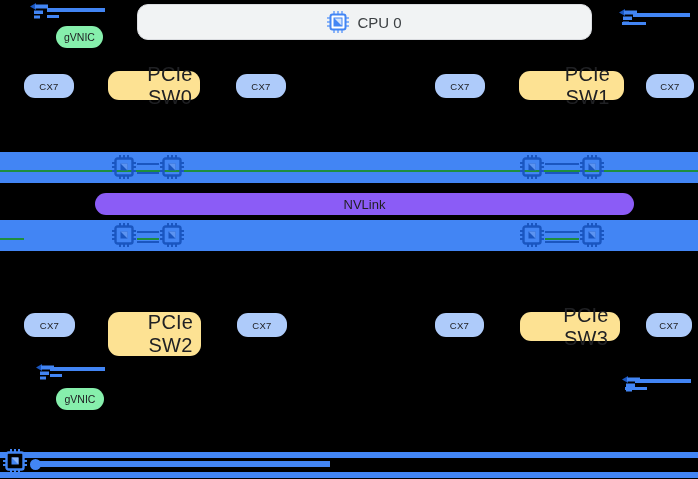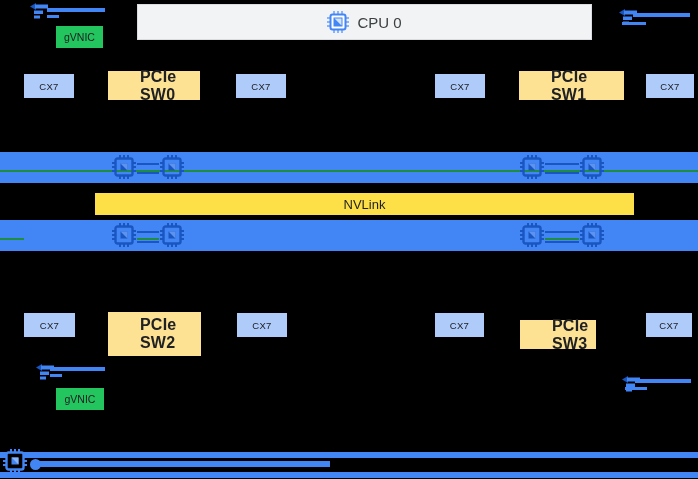--- a/index.html
+++ b/index.html
@@ -1,27 +1,27 @@
 <!DOCTYPE html>
 <html><head>
 <meta charset="utf-8">
 <style>
   html,body{margin:0;padding:0;background:#000;}
   #canvas{
     position:relative;width:698px;height:479px;background:#000000;
     font-family:"Liberation Sans", sans-serif;overflow:hidden;
   }
   .abs{position:absolute;}
-  .box{display:flex;align-items:center;justify-content:center;border-radius:0;box-sizing:border-box;}
+  .box{display:flex;align-items:center;justify-content:center;border-radius:11px;box-sizing:border-box;text-align:center;}
   .nic{background:#aecbfa;color:#202124;font-size:9.5px;letter-spacing:.3px;}
-  .gvnic{background:#22c55e;color:#202124;font-size:10.5px;}
-  .pcie{background:#fde293;color:#202124;font-size:16px;font-weight:700;letter-spacing:.2px;padding-left:32px;}
+  .gvnic{background:#86efac;color:#202124;font-size:10.5px;}
+  .pcie{background:#fde293;color:#202124;font-size:20px;font-weight:400;letter-spacing:.2px;padding-left:32px;}
   .cpu{background:#f1f3f4;border:1px solid #dadce0;color:#3c4043;font-size:15px;gap:8px;}
   .gpubar{background:#4285f4;}
-  .nvlink{background:#fde047;color:#1f1f1f;font-size:13px;}
+  .nvlink{background:#8b5cf6;color:#1f1f1f;font-size:13px;}
   .bluline{background:#4285f4;}
   .gline{background:#1e8e3e;}
   .conn{background:#1a56c0;}
   .dot{background:#4285f4;border-radius:50%;}
 </style>
 </head>
 <body>
 
 <div id="canvas">
 
@@ -172,21 +172,21 @@
   </div>
   <div class="abs box pcie" style="left:108px;top:312px;width:93px;height:44px">
     <span>PCIe SW2</span>
   </div>
   <div class="abs box nic" style="left:237px;top:313px;width:50px;height:24px">
     <span>CX7</span>
   </div>
   <div class="abs box nic" style="left:435px;top:313px;width:49px;height:24px">
     <span>CX7</span>
   </div>
-  <div class="abs box pcie" style="left:520px;top:320px;width:76px;height:29px">
+  <div class="abs box pcie" style="left:520px;top:312px;width:100px;height:29px">
     <span>PCIe SW3</span>
   </div>
   <div class="abs box nic" style="left:646px;top:313px;width:46px;height:24px">
     <span>CX7</span>
   </div>
 
   <svg class="abs" style="left:36px;top:364px" width="18" height="16" viewBox="0 0 18 16">
     <path d="M6 0 L0 3.5 L6 7 Z" fill="#1a56c0"></path>
     <rect x="5" y="1.5" width="13" height="4" fill="#4285f4"></rect>
     <rect x="4" y="7.5" width="9" height="3.5" fill="#4285f4"></rect>

